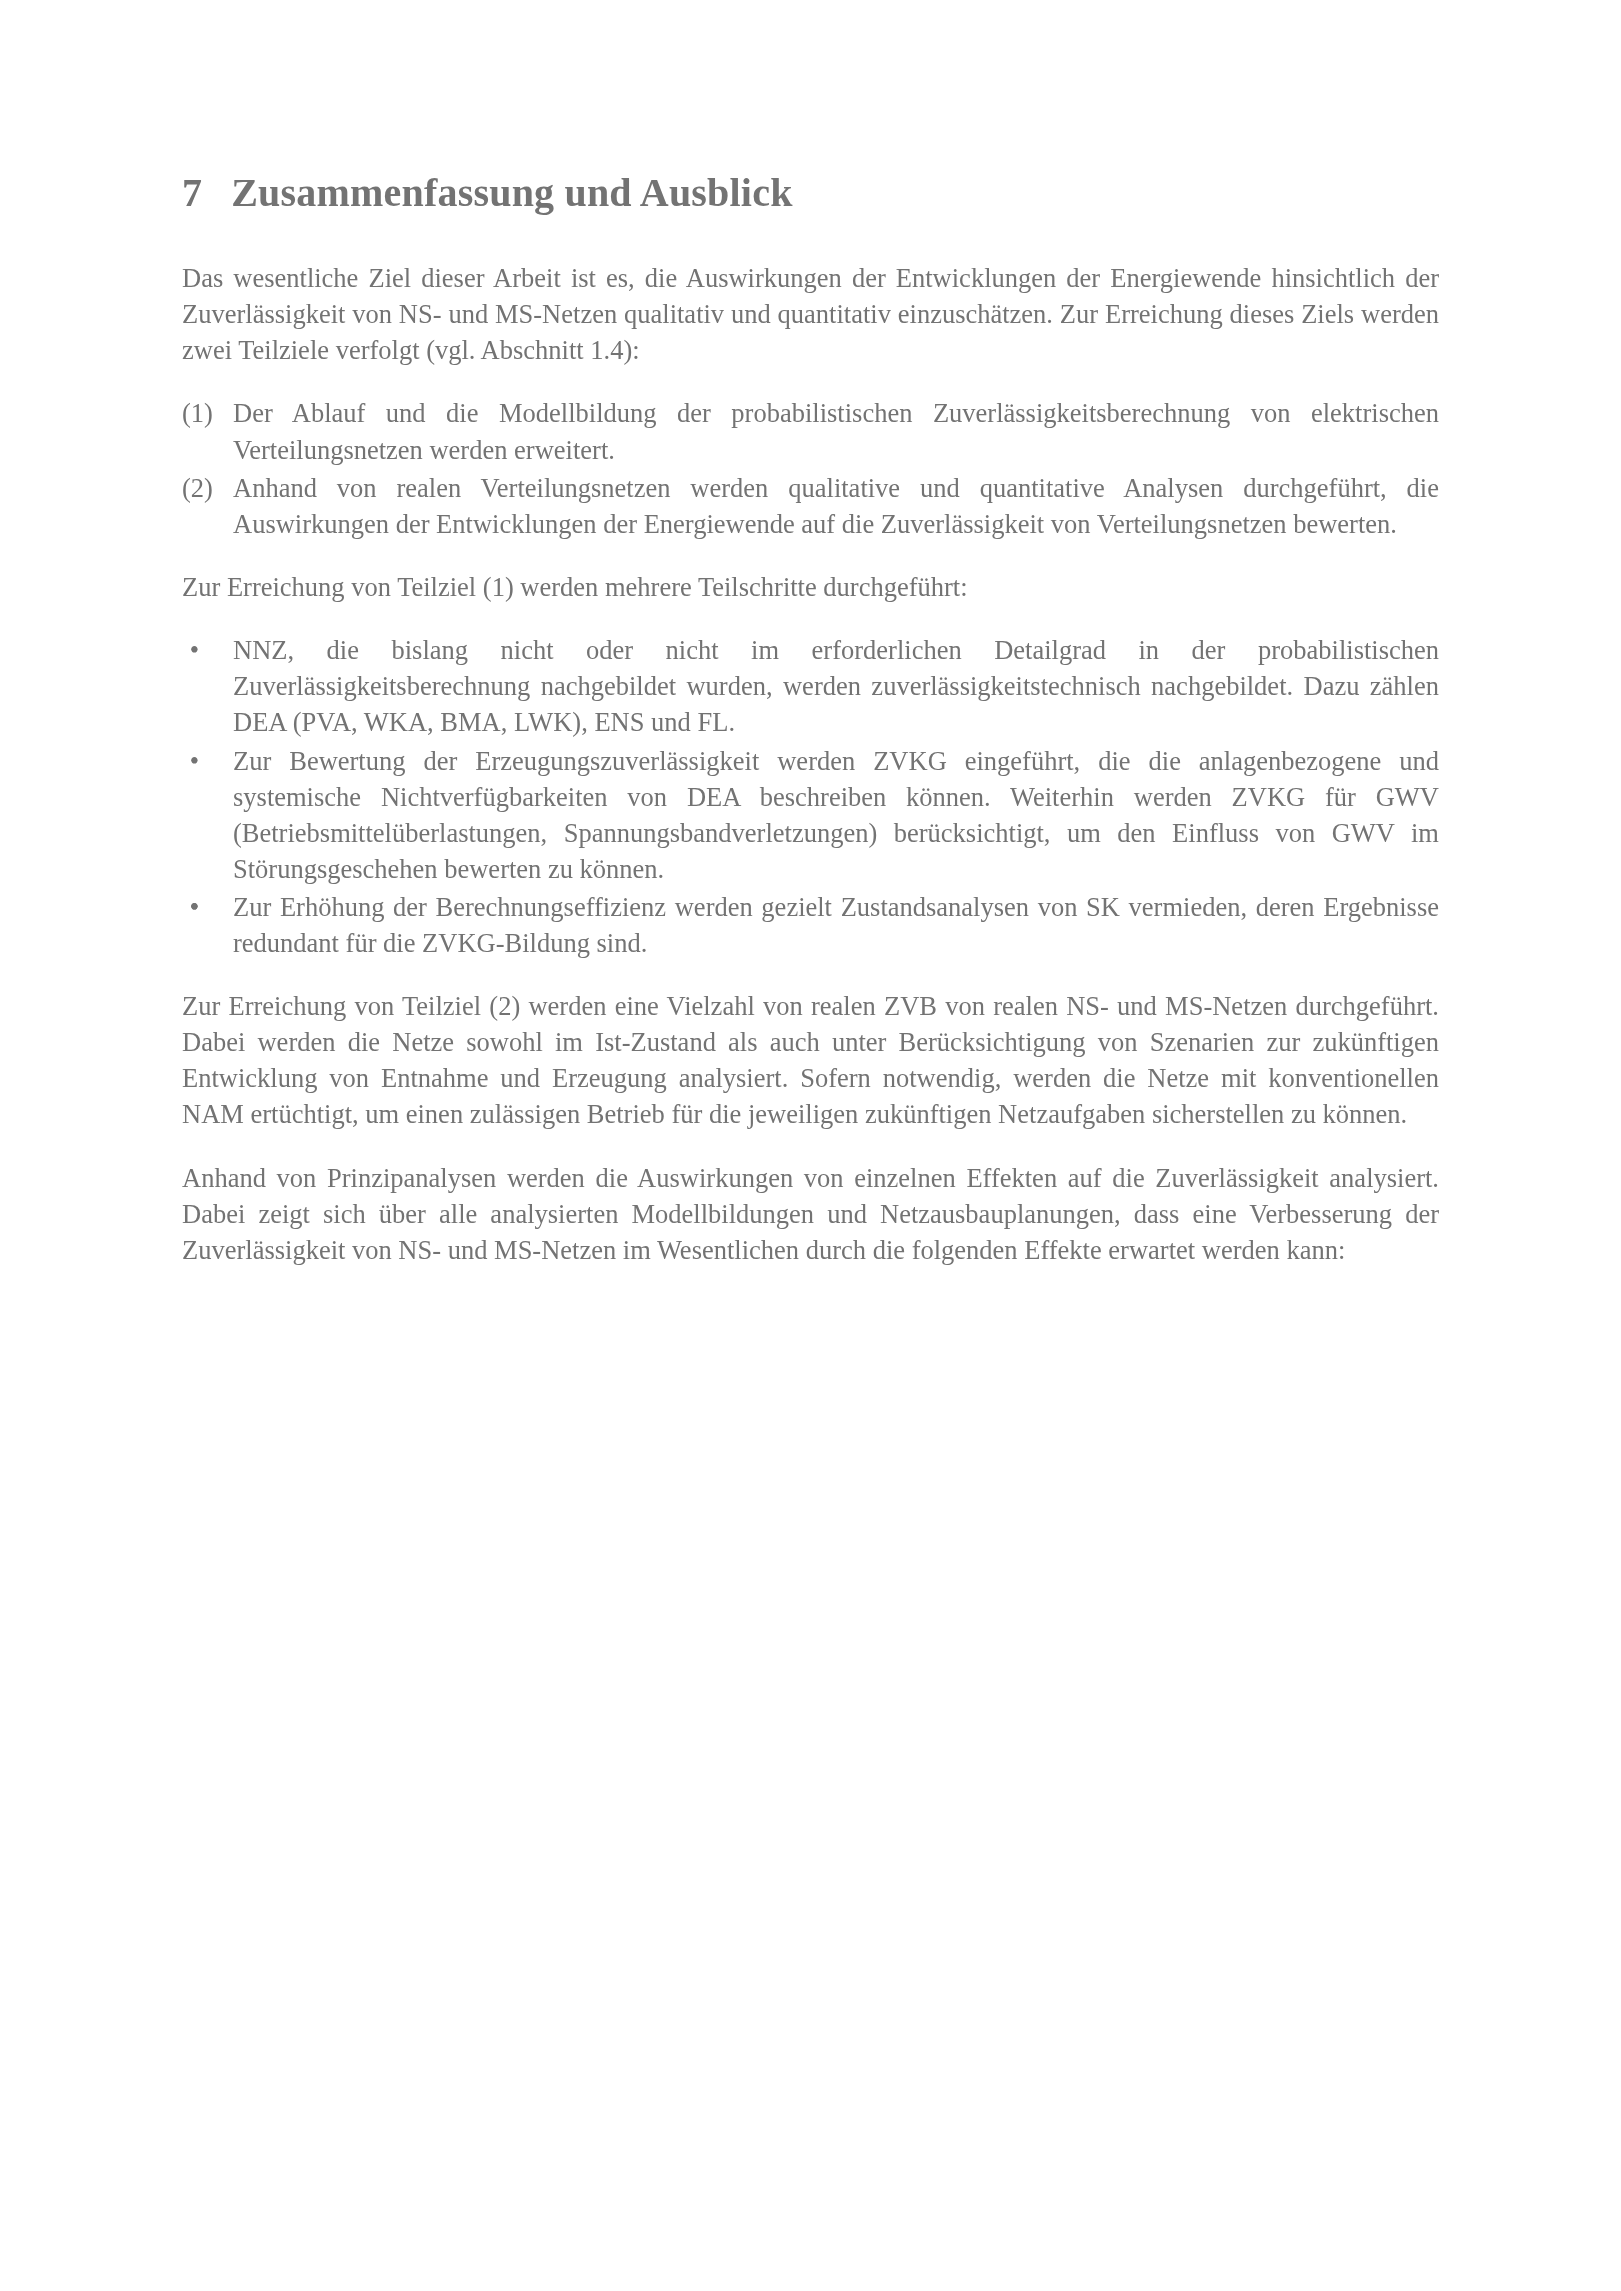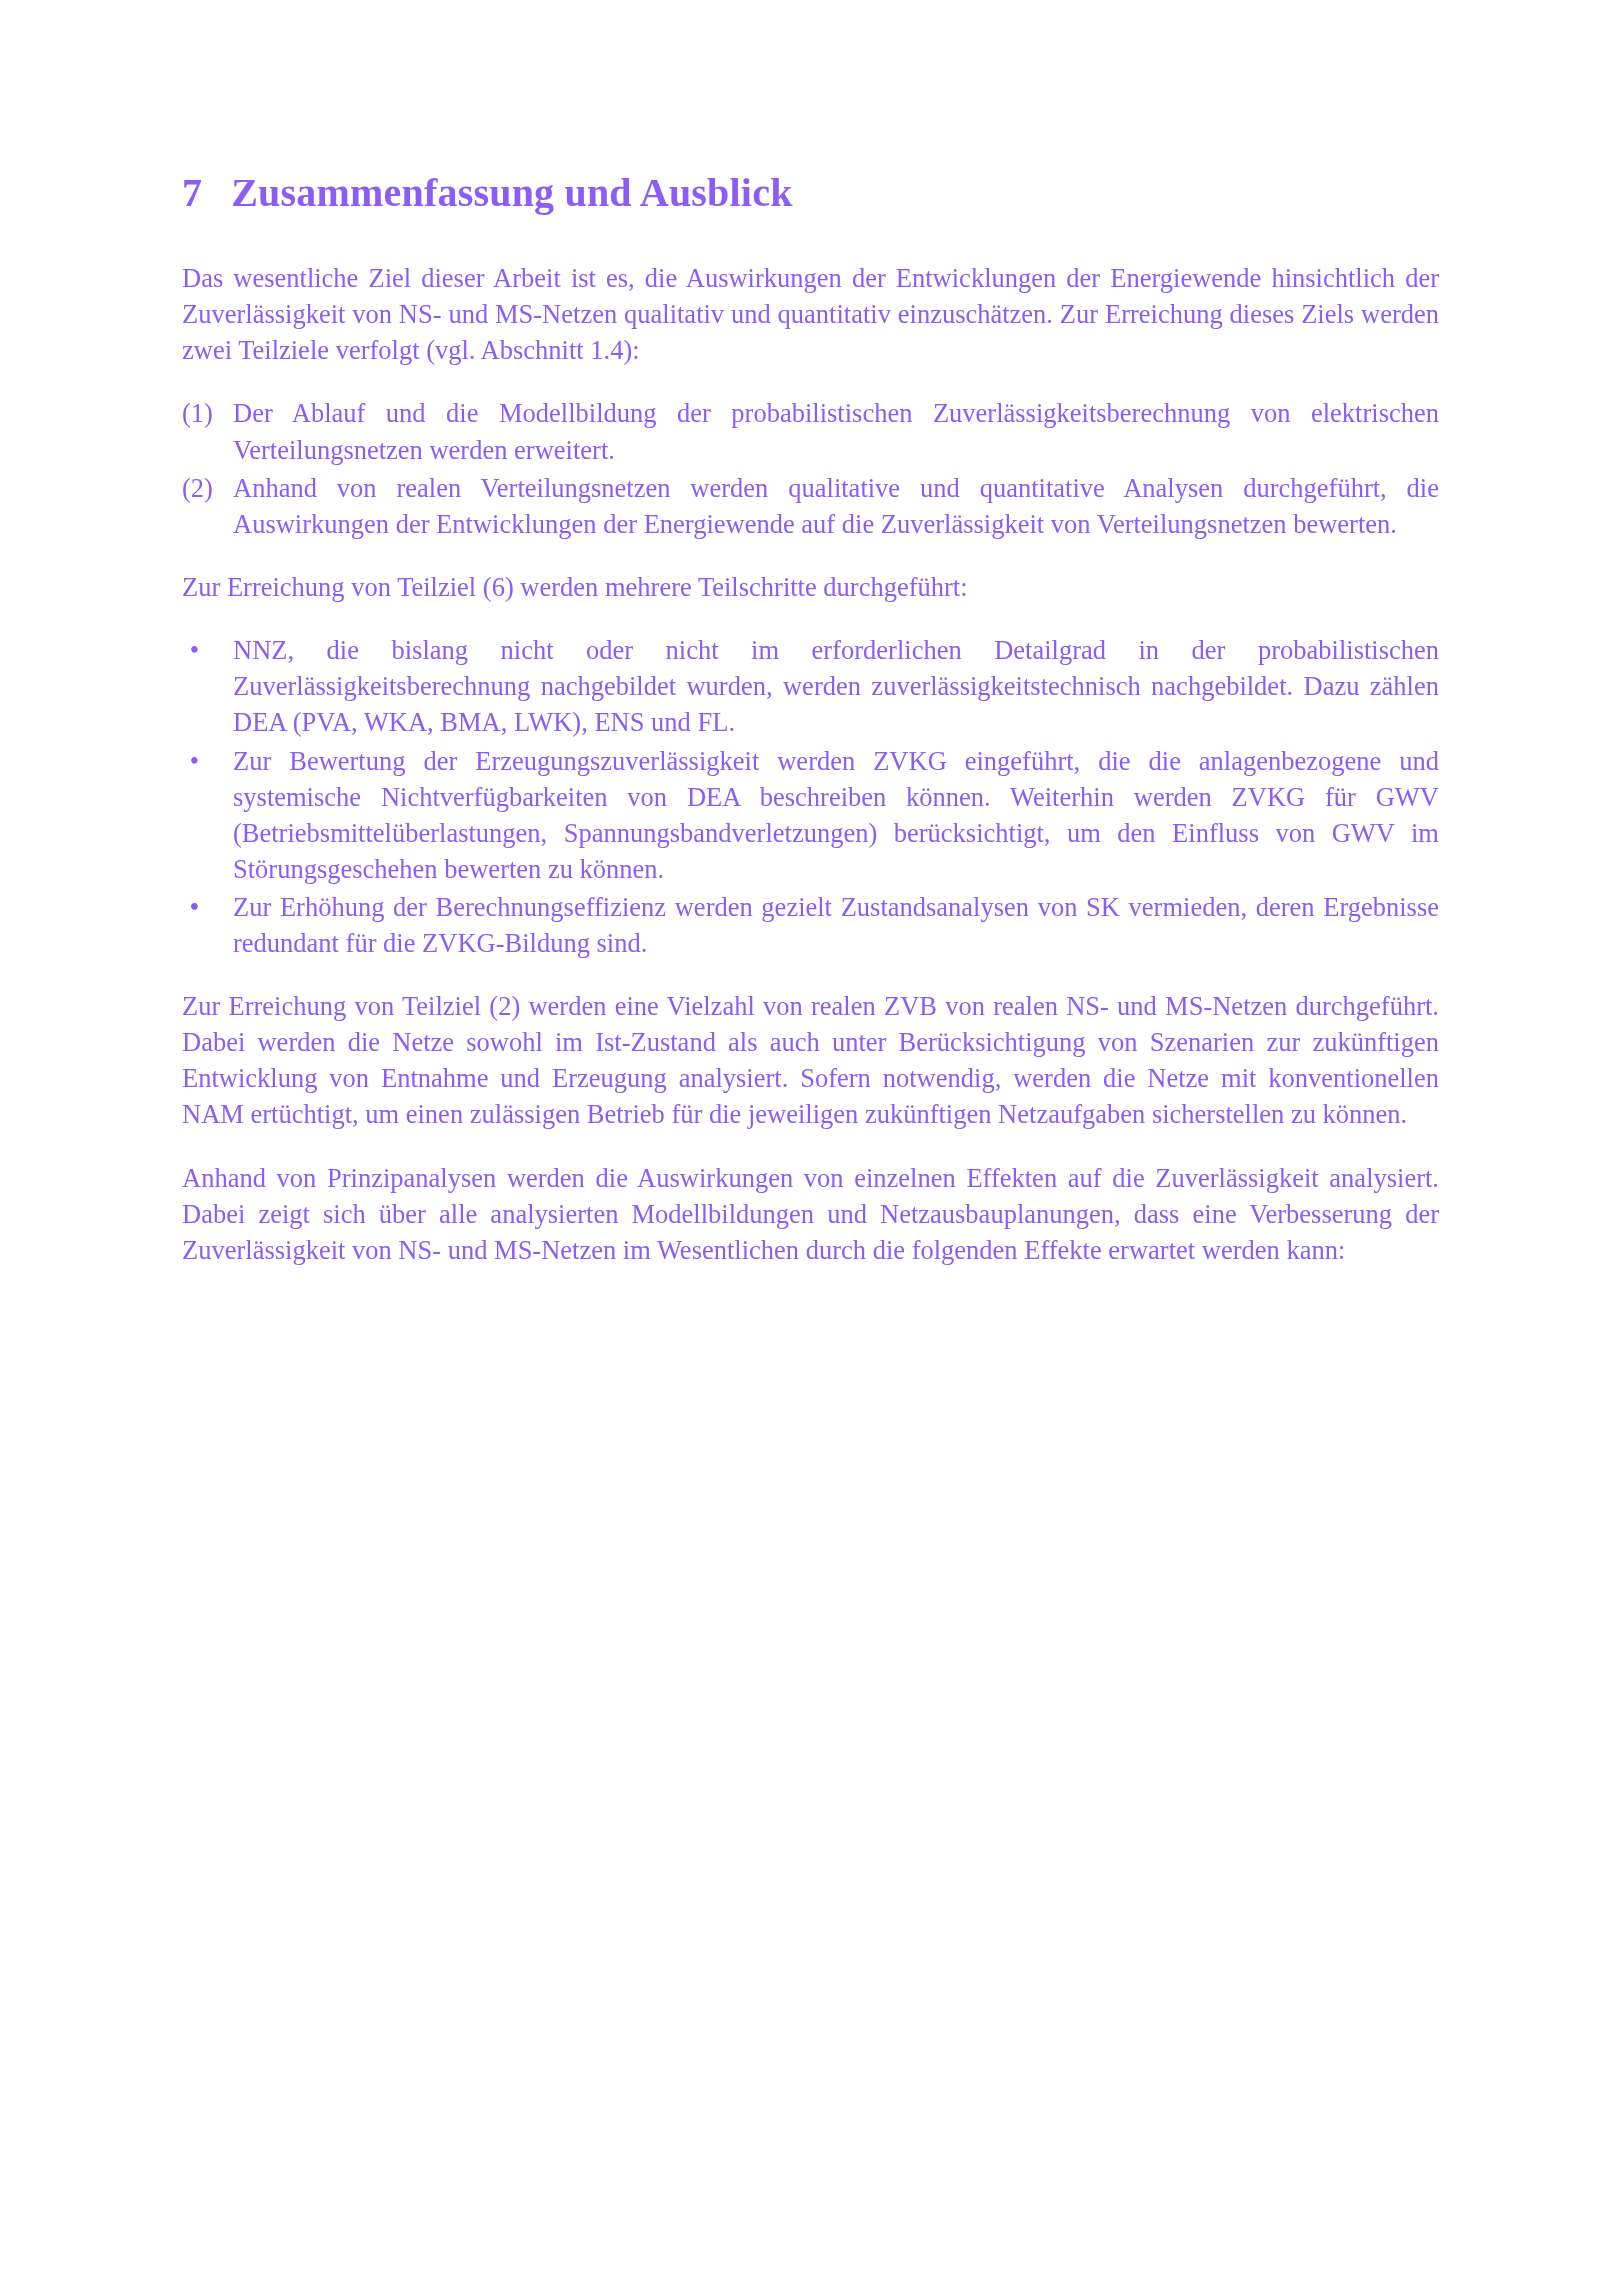--- a/index.html
+++ b/index.html
@@ -11,21 +11,21 @@
     position: relative;
     width: 1621px;
     height: 2292px;
     margin: 0 auto;
     background: #ffffff;
     box-sizing: border-box;
     padding: 169px 182px 0 182px;
     font-family: "Liberation Serif", "DejaVu Serif", serif;
     font-size: 26.5px;
     line-height: 1.36;
-    color: #8b5cf6;
+    color: #737373;
   }
   .heading {
     font-size: 40px;
     font-weight: bold;
     margin: 0 0 43px 0;
     line-height: 1.2;
     letter-spacing: 0.2px;
   }
   .heading .heading-number {
     display: inline-block;
@@ -82,21 +82,21 @@
     <div class="numbered-item">
       <span class="marker">(1)</span>
       <span>Der Ablauf und die Modellbildung der probabilistischen Zuverlässigkeitsberechnung von elektrischen Verteilungsnetzen werden erweitert.</span>
     </div>
     <div class="numbered-item">
       <span class="marker">(2)</span>
       <span>Anhand von realen Verteilungsnetzen werden qualitative und quantitative Analysen durchgeführt, die Auswirkungen der Entwicklungen der Energiewende auf die Zuverlässigkeit von Verteilungsnetzen bewerten.</span>
     </div>
   </div>
 
-  <p class="para">Zur Erreichung von Teilziel (6) werden mehrere Teilschritte durchgeführt:</p>
+  <p class="para">Zur Erreichung von Teilziel (1) werden mehrere Teilschritte durchgeführt:</p>
 
   <div class="bullet-list">
     <div class="bullet-item">
       <span class="bullet">•</span>
       <span>NNZ, die bislang nicht oder nicht im erforderlichen Detailgrad in der probabilistischen Zuverlässigkeitsberechnung nachgebildet wurden, werden zuverlässigkeitstechnisch nachgebildet. Dazu zählen DEA (PVA, WKA, BMA, LWK), ENS und FL.</span>
     </div>
     <div class="bullet-item">
       <span class="bullet">•</span>
       <span>Zur Bewertung der Erzeugungszuverlässigkeit werden ZVKG eingeführt, die die anlagenbezogene und systemische Nichtverfügbarkeiten von DEA beschreiben können. Weiterhin werden ZVKG für GWV (Betriebsmittelüberlastungen, Spannungsbandverletzungen) berücksichtigt, um den Einfluss von GWV im Störungsgeschehen bewerten zu können.</span>
     </div>

